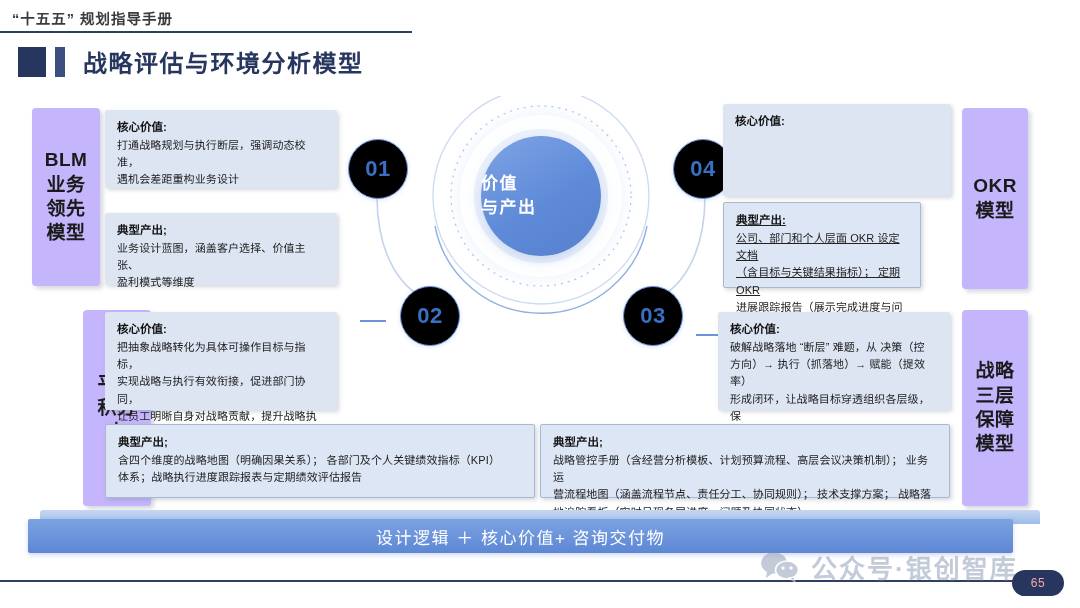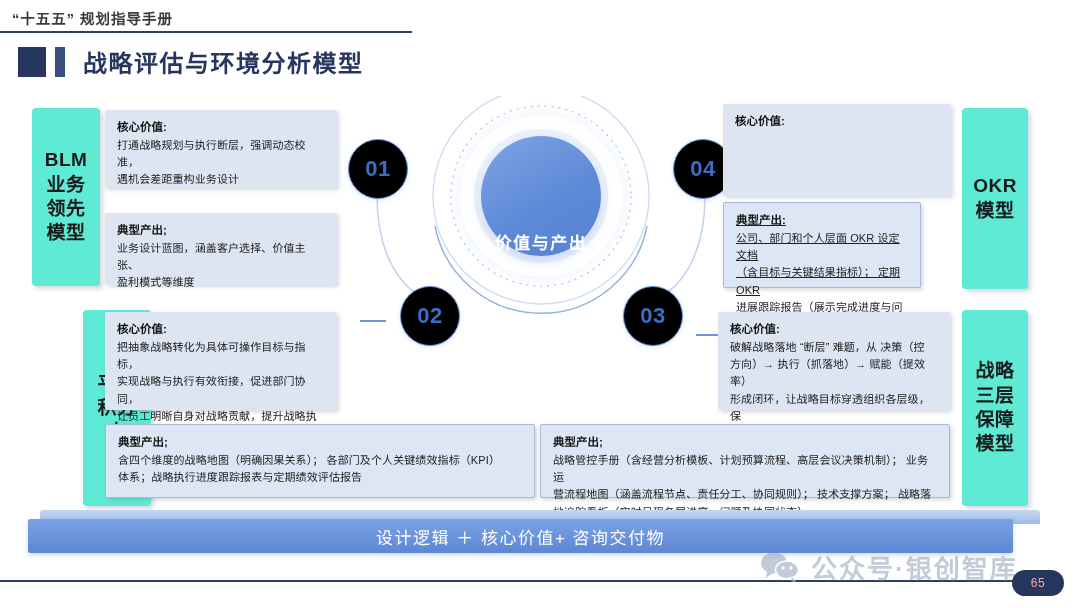--- a/index.html
+++ b/index.html
@@ -68,21 +68,21 @@
     position: absolute;
     left: 0;
     top: 0;
     width: 1080px;
     height: 608px;
   }
 
   
   .model-pill {
     position: absolute;
-    background: #5eead4;
+    background: #c4b5fd;
     border-radius: 4px;
     box-shadow: 3px 3px 4px rgba(120,130,150,0.30);
     display: flex;
     align-items: center;
     justify-content: center;
     text-align: center;
     font-weight: 700;
     color: #1a1a1a;
     line-height: 1.28;
     letter-spacing: 0.5px;
@@ -160,22 +160,22 @@
 
   #core-circle {
     position: absolute;
     left: 481px;
     top: 136px;
     width: 120px;
     height: 120px;
     border-radius: 50%;
     background: linear-gradient(150deg, #7fa4e4 0%, #5e8ad8 55%, #5581cf 100%);
     display: flex;
-    flex-direction: row;
-    align-items: flex-end;
+    flex-direction: column;
+    align-items: flex-start;
     justify-content: center;
     color: #ffffff;
     font-size: 17px;
     font-weight: 700;
     line-height: 1.42;
     letter-spacing: 1.5px;
     box-shadow: 0 3px 12px rgba(90,130,200,0.35);
   }
 
   

